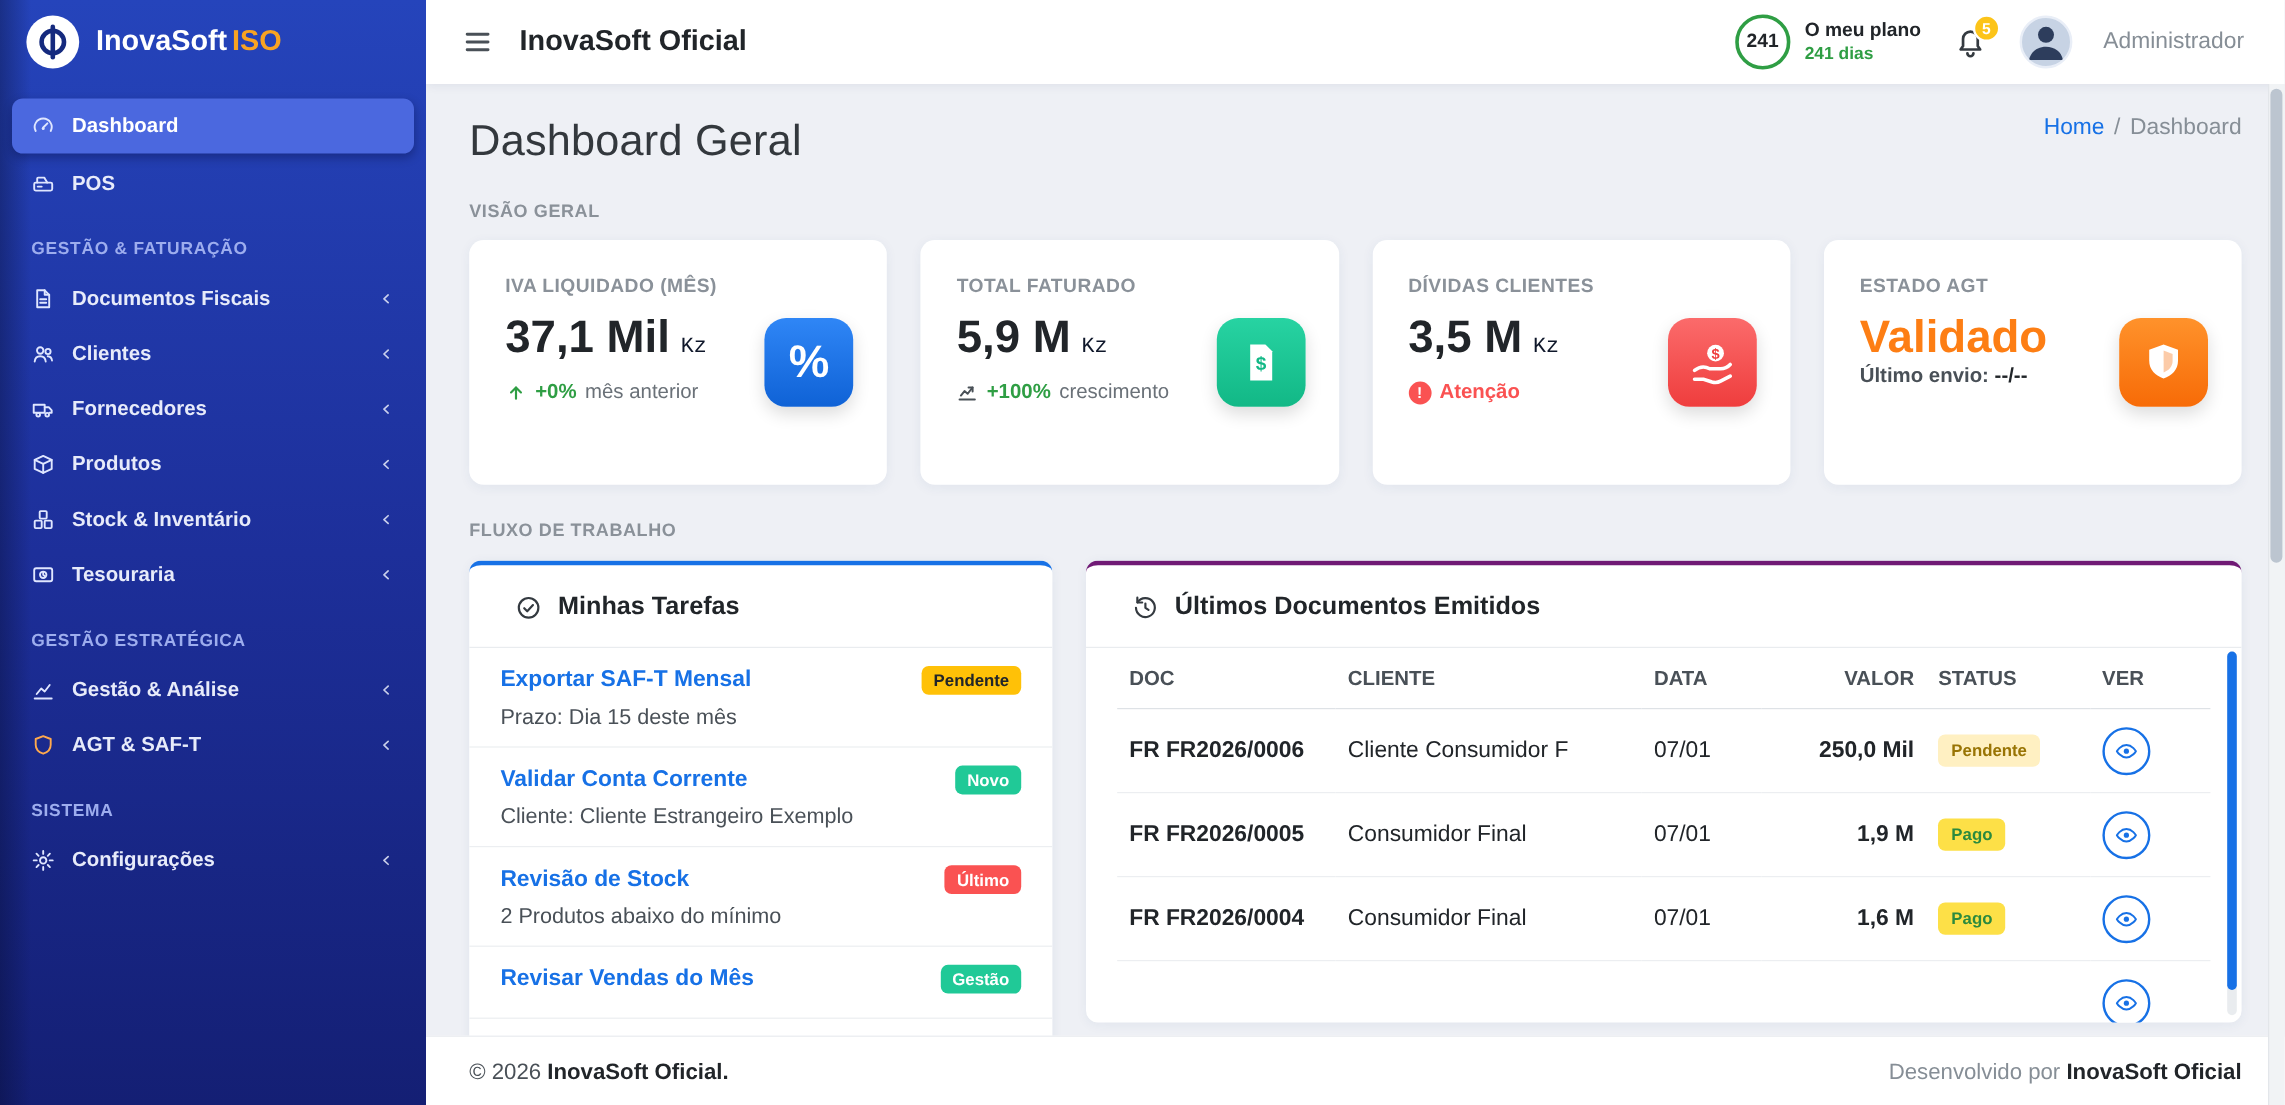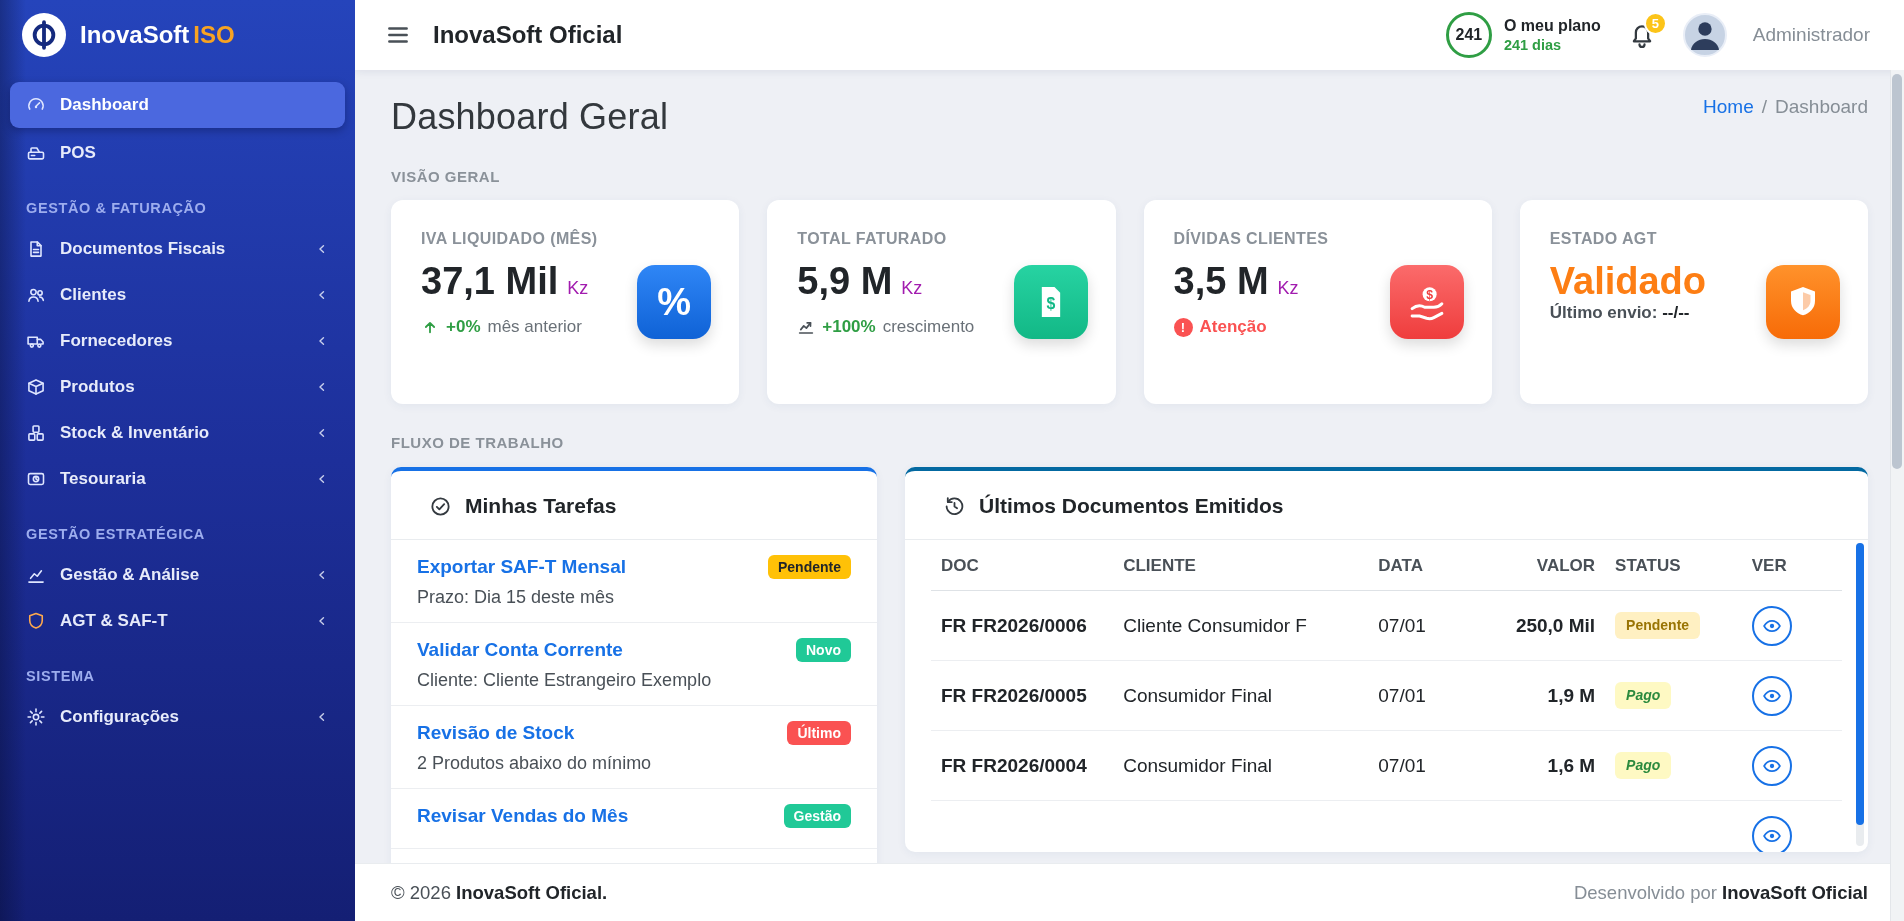--- a/index.html
+++ b/index.html
@@ -75,21 +75,21 @@
 
   .stat-row { display:flex; gap:28px; margin-top:15px; }
   .stat-card {
     flex:1; position:relative; background:#fff; border-radius:12px; height:204px; padding:30px 30px;
     box-shadow:0 2px 10px rgba(40,60,120,.06);
   }
   .stat-title { font-size:16px; font-weight:700; color:#8a9199; letter-spacing:.4px; }
   .stat-value-row { margin-top:12px; display:flex; align-items:baseline; gap:9px; }
   .stat-value { font-size:38px; font-weight:700; color:#212529; }
   .stat-value.orange { color:#fd7e14; }
-  .stat-unit { font-size:18px; color:#a21caf; font-weight:500; }
+  .stat-unit { font-size:18px; color:#0f172a; font-weight:500;font-family:Liberation Mono, monospace; }
   .stat-trend { margin-top:14px; display:flex; align-items:center; gap:7px; font-size:17px; color:#6a7178; }
   .trend-green { color:#2f9e44; font-weight:700; }
   .alert-red { color:#fa5252; font-weight:700; }
   .t-ic { width:18px; height:18px; flex:0 0 auto; }
   .t-ic.green { color:#2f9e44; }
   .t-ic.dark { color:#495057; }
   .alert-dot {
     width:19px; height:19px; border-radius:50%; background:#fa5252; color:#fff;
     display:flex; align-items:center; justify-content:center; font-size:13px; font-weight:700; flex:0 0 auto;
   }
@@ -106,21 +106,21 @@
   .icon-orange { background:linear-gradient(180deg,#ff922b,#f76b07); }
   .pct { font-size:38px; font-weight:700; }
 
   
   .wf-row { display:flex; gap:28px; margin-top:16px; align-items:flex-start; }
   .tasks-card {
     width:486px; flex:0 0 auto; background:#fff; border-radius:10px; border-top:4px solid #1771e6;
     height:430px; overflow:hidden; box-shadow:0 2px 10px rgba(40,60,120,.06);
   }
   .docs-card {
-    flex:1; position:relative; background:#fff; border-radius:10px; border-top:4px solid #0369a1;
+    flex:1; position:relative; background:#fff; border-radius:10px; border-top:4px solid #701a75;
     height:385px; overflow:hidden; box-shadow:0 2px 10px rgba(40,60,120,.06);
   }
   .card-head {
     display:flex; align-items:center; gap:13px; padding:23px 38px 21px; border-bottom:1px solid #e9ecef;
     font-size:21px; font-weight:700; color:#212529;
   }
   .ch-ic { width:23px; height:23px; color:#343a40; flex:0 0 auto; }
   .task-item { padding:14px 26px 13px; border-bottom:1px solid #eceef1; }
   .task-top { display:flex; justify-content:space-between; align-items:center; gap:10px; }
   .task-title { color:#1771e6; font-weight:700; font-size:19px; line-height:26px; text-decoration:none; cursor:pointer; }
@@ -140,21 +140,21 @@
   }
   .docs-table td { font-size:19px; color:#212529; padding:0 10px; height:70px; border-bottom:1px solid #eceef1; white-space:nowrap; }
   .docs-table tr.partial td { border-bottom:none; }
   .col-doc { width:20%; } .col-cli { width:28%; } .col-date { width:11%; }
   .col-val { width:15%; } .col-status { width:15%; } .col-ver { width:11%; }
   .c-doc { font-weight:700; }
   .c-val { font-weight:700; text-align:right; }
   th.c-val { text-align:right; }
   .pill { display:inline-block; font-size:14px; font-weight:700; padding:5px 11px; border-radius:6px; line-height:1.2; }
   .pill-warning { background:#fff0c2; color:#997404; }
-  .pill-success { background:#fef9c3; color:#2b8a3e;font-style:italic; }
+  .pill-success { background:#fde047; color:#2b8a3e; }
   .eye-btn {
     width:40px; height:40px; border-radius:50%; border:2px solid #1771e6; background:#fff; color:#1771e6;
     display:flex; align-items:center; justify-content:center; cursor:pointer; padding:0;
   }
   .eye-btn svg { width:20px; height:20px; }
   .docs-scrolltrack { position:absolute; right:4px; top:72px; bottom:6px; width:8px; border-radius:4px; background:#e9ecef; cursor:pointer; }
   .docs-thumb { position:absolute; top:0; left:0; width:100%; height:93%; background:#1771e6; border-radius:4px; }
 
   
   .footer {

